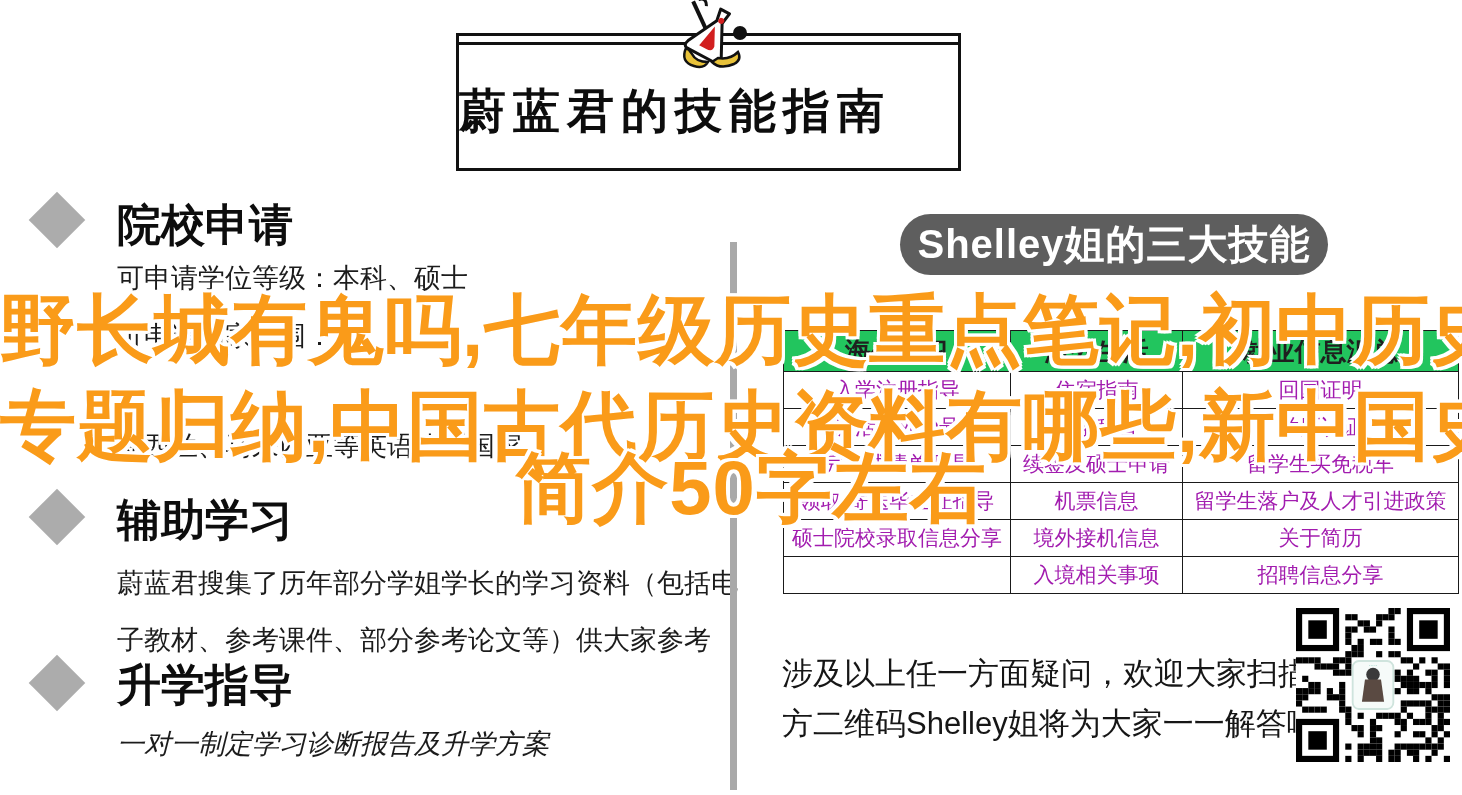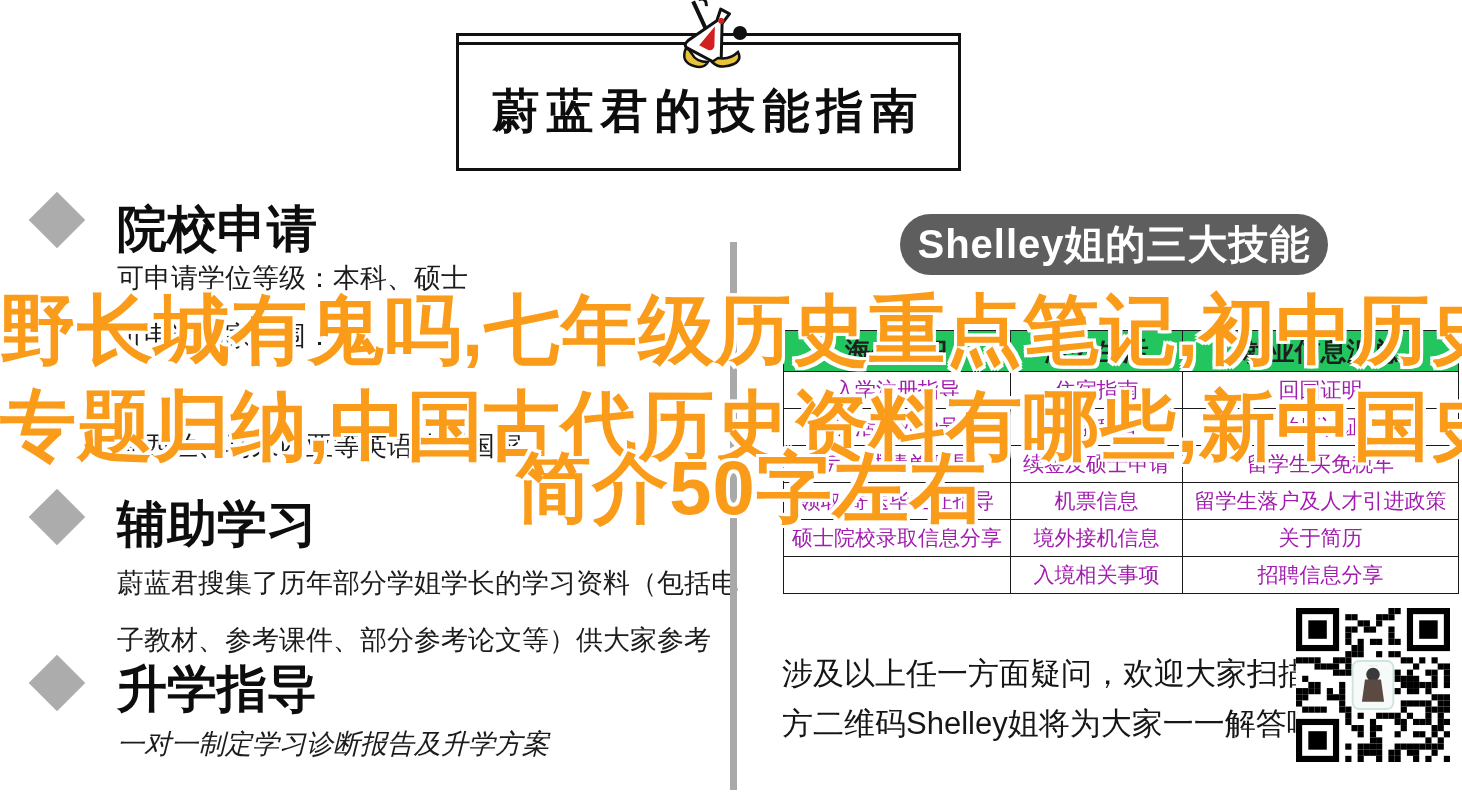--- a/index.html
+++ b/index.html
@@ -2,27 +2,27 @@
 <html><head>
 <meta charset="utf-8">
 <style>
   html,body{margin:0;padding:0;}
   body{font-family:"Liberation Sans","DejaVu Sans",sans-serif;background:#ffffff;}
   .poster{position:relative;width:1462px;height:795px;background:#ffffff;overflow:hidden;}
 
   
   .title-box{position:absolute;left:456px;top:33px;width:499px;height:132px;border:3px solid #111;background:#fff;}
   .title-box .inner-top-line{position:absolute;left:0;right:0;top:6px;height:3px;background:#111;}
-  .title-box h1{margin:0;position:absolute;left:0;right:0;top:44px;text-align:center;
+  .title-box h1{margin:0;position:absolute;left:0;right:0;top:44px;
     font-size:47px;font-weight:800;letter-spacing:7px;color:#0d0d0d;white-space:nowrap;}
   .flask{position:absolute;left:668px;top:0px;width:86px;height:72px;z-index:5;}
 
   
   .diamond{position:absolute;width:40px;height:40px;background:#acacac;transform:rotate(45deg);}
-  .sec-heading{position:absolute;left:117px;font-size:50px;font-weight:800;color:#0d0d0d;white-space:nowrap;}
+  .sec-heading{position:absolute;left:117px;font-size:44px;font-weight:800;color:#0d0d0d;white-space:nowrap;}
   .sec-line{position:absolute;left:117px;font-size:27px;font-weight:500;color:#1c1c1c;white-space:nowrap;}
 
   
   .v-divider{position:absolute;left:730px;top:242px;width:7px;height:548px;background:#a9a9a9;}
 
   
   .badge{position:absolute;left:900px;top:214px;width:428px;height:61px;background:#5e5e5e;border-radius:40px;
     display:flex;align-items:center;justify-content:center;color:#fff;font-size:40px;font-weight:700;letter-spacing:1px;}
 
   

